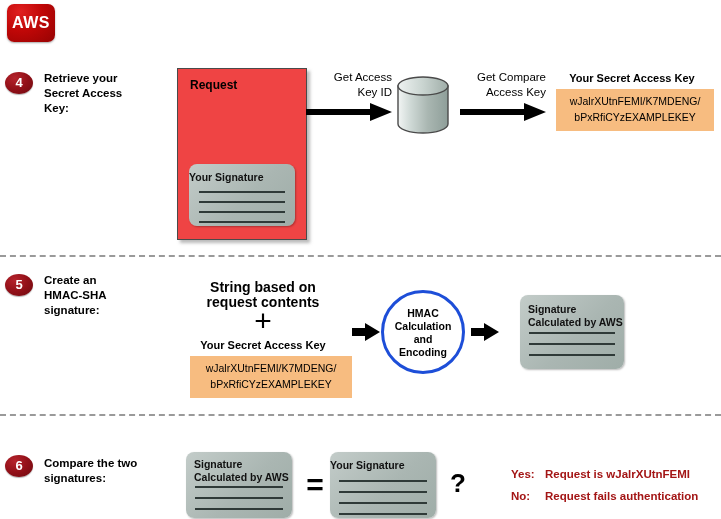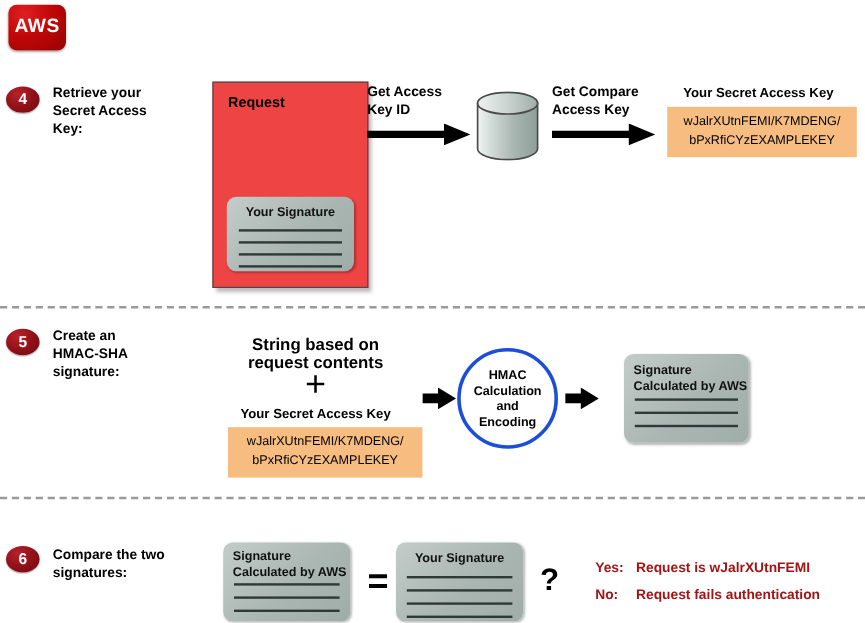--- a/index.html
+++ b/index.html
@@ -108,21 +108,21 @@
     box-shadow: 1px 1px 2px rgba(0,0,0,0.28);
   }
   .sig-title {
     position: absolute;
     left: 0; right: 0;
     font-size: 10.5px;
     font-weight: bold;
     color: #111111;
     line-height: 13px;
   }
-  .sig-title.center { text-align: center; }
+  .sig-title.center { }
   .sig-title.left { text-align: left; padding-left: 8px; }
   .sig-rule {
     position: absolute;
     height: 0;
     border-top: 2px solid #2f3a38;
   }
 
   
   .key-box {
     position: absolute;
@@ -138,22 +138,22 @@
     position: absolute;
     font-size: 11px;
     font-weight: bold;
     text-align: center;
   }
 
   
   .arrow-label {
     position: absolute;
     font-size: 11.5px;
-    font-weight: bold;
-    text-align: left;
+    font-weight: normal;
+    text-align: right;
     line-height: 15px;
     white-space: pre-line;
   }
   .arrow {
     position: absolute;
   }
 
   
   #database-cylinder {
     position: absolute;
@@ -212,20 +212,21 @@
     position: absolute;
     color: #a31515;
     font-size: 11.5px;
     font-weight: bold;
     line-height: 22px;
     white-space: nowrap;
   }
   .outcome-key {
     display: inline-block;
     width: 34px;
+    margin-left: 15px;
   }
 </style>
 </head>
 <body>
 
 <div id="aws-logo">
   <div class="logo-text">AWS</div>
 </div>
 
 <div id="divider-1" class="divider"></div>

